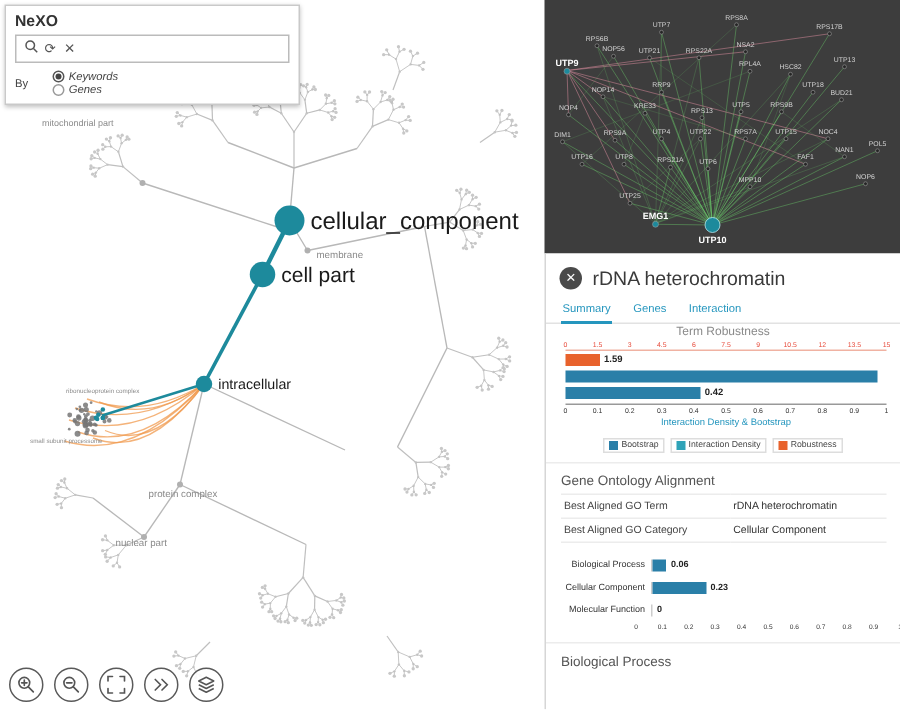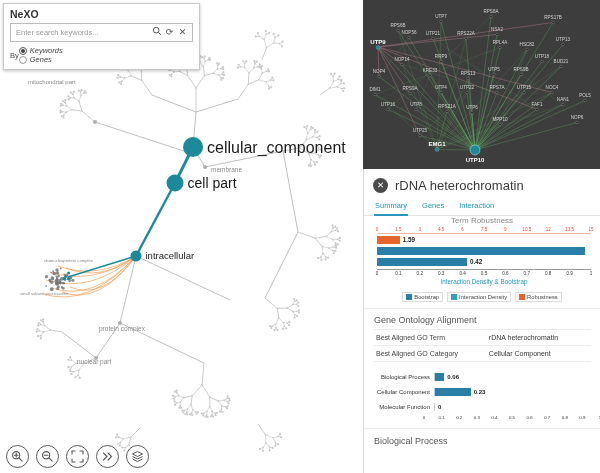--- a/index.html
+++ b/index.html
@@ -10,21 +10,21 @@
 
   
   .search-card{position:absolute;left:3px;top:3px;width:197px;background:#fff;
     border:1px solid #c9c9c9;box-shadow:0 1px 3px rgba(0,0,0,.25);padding:4px 6px 5px;z-index:6;box-sizing:border-box;}
   .search-title{font-size:10.5px;font-weight:bold;color:#333;margin-bottom:3px;}
   .input-group{display:flex;align-items:center;border:1px solid #bbb;height:17px;padding:0 3px;background:#fff;}
   .input-group input{flex:1;border:none;outline:none;font-size:7.5px;color:#333;width:90px;
     font-family:"Liberation Sans",sans-serif;}
   .input-group input::placeholder{color:#9a9a9a;}
   .sicon{width:13px;text-align:center;font-size:9px;color:#555;cursor:pointer;line-height:13px;}
-  .radio-row{display:flex;align-items:center;gap:0;margin-top:4px;font-size:7.5px;color:#444;}
+  .radio-row{display:flex;align-items:center;gap:16px;margin-top:4px;font-size:7.5px;color:#444;}
   .radio-opt{display:flex;align-items:center;gap:3px;cursor:pointer;font-style:italic;}
   .radio{display:inline-block;width:8px;height:8px;border:1px solid #999;border-radius:50%;box-sizing:border-box;}
   .radio.checked{border-color:#555;}
   .radio.checked::after{content:'';display:block;width:4px;height:4px;margin:1px;background:#444;border-radius:50%;}
 
   
   .map-toolbar{position:absolute;left:6px;bottom:5px;display:flex;gap:7px;z-index:6;}
   .tool-btn{width:23px;height:23px;border:1.5px solid #5a5a5a;border-radius:50%;background:rgba(255,255,255,.9);
     display:flex;align-items:center;justify-content:center;cursor:pointer;box-sizing:border-box;}
   .tool-btn svg{display:block;}
@@ -1014,21 +1014,20 @@
         <text x="99" y="331" font-size="6.5" fill="#8a8a8a">protein complex</text>
         <text x="77" y="364" font-size="6.5" fill="#8a8a8a">nuclear part</text>
         <text x="44" y="262" font-size="4.2" fill="#8a8a8a">ribonucleoprotein complex</text>
         <text x="20" y="295" font-size="4.2" fill="#8a8a8a">small subunit processome</text>
       </g>
     </svg>
 
   <div class="search-card">
     <div class="search-title">NeXO</div>
     <div class="input-group">
-      <input placeholder="Enter search keywords..." style="">
       <span class="sicon">
         <svg width="10" height="10" viewBox="0 0 12 12">
             <circle cx="5" cy="5" r="3.4" fill="none" stroke="#555" stroke-width="1.2"></circle>
             <line x1="7.6" y1="7.6" x2="10.6" y2="10.6" stroke="#555" stroke-width="1.2"></line>
           </svg>
       </span>
       <span class="sicon">⟳</span>
       <span class="sicon">✕</span>
     </div>
     <div class="radio-row">

